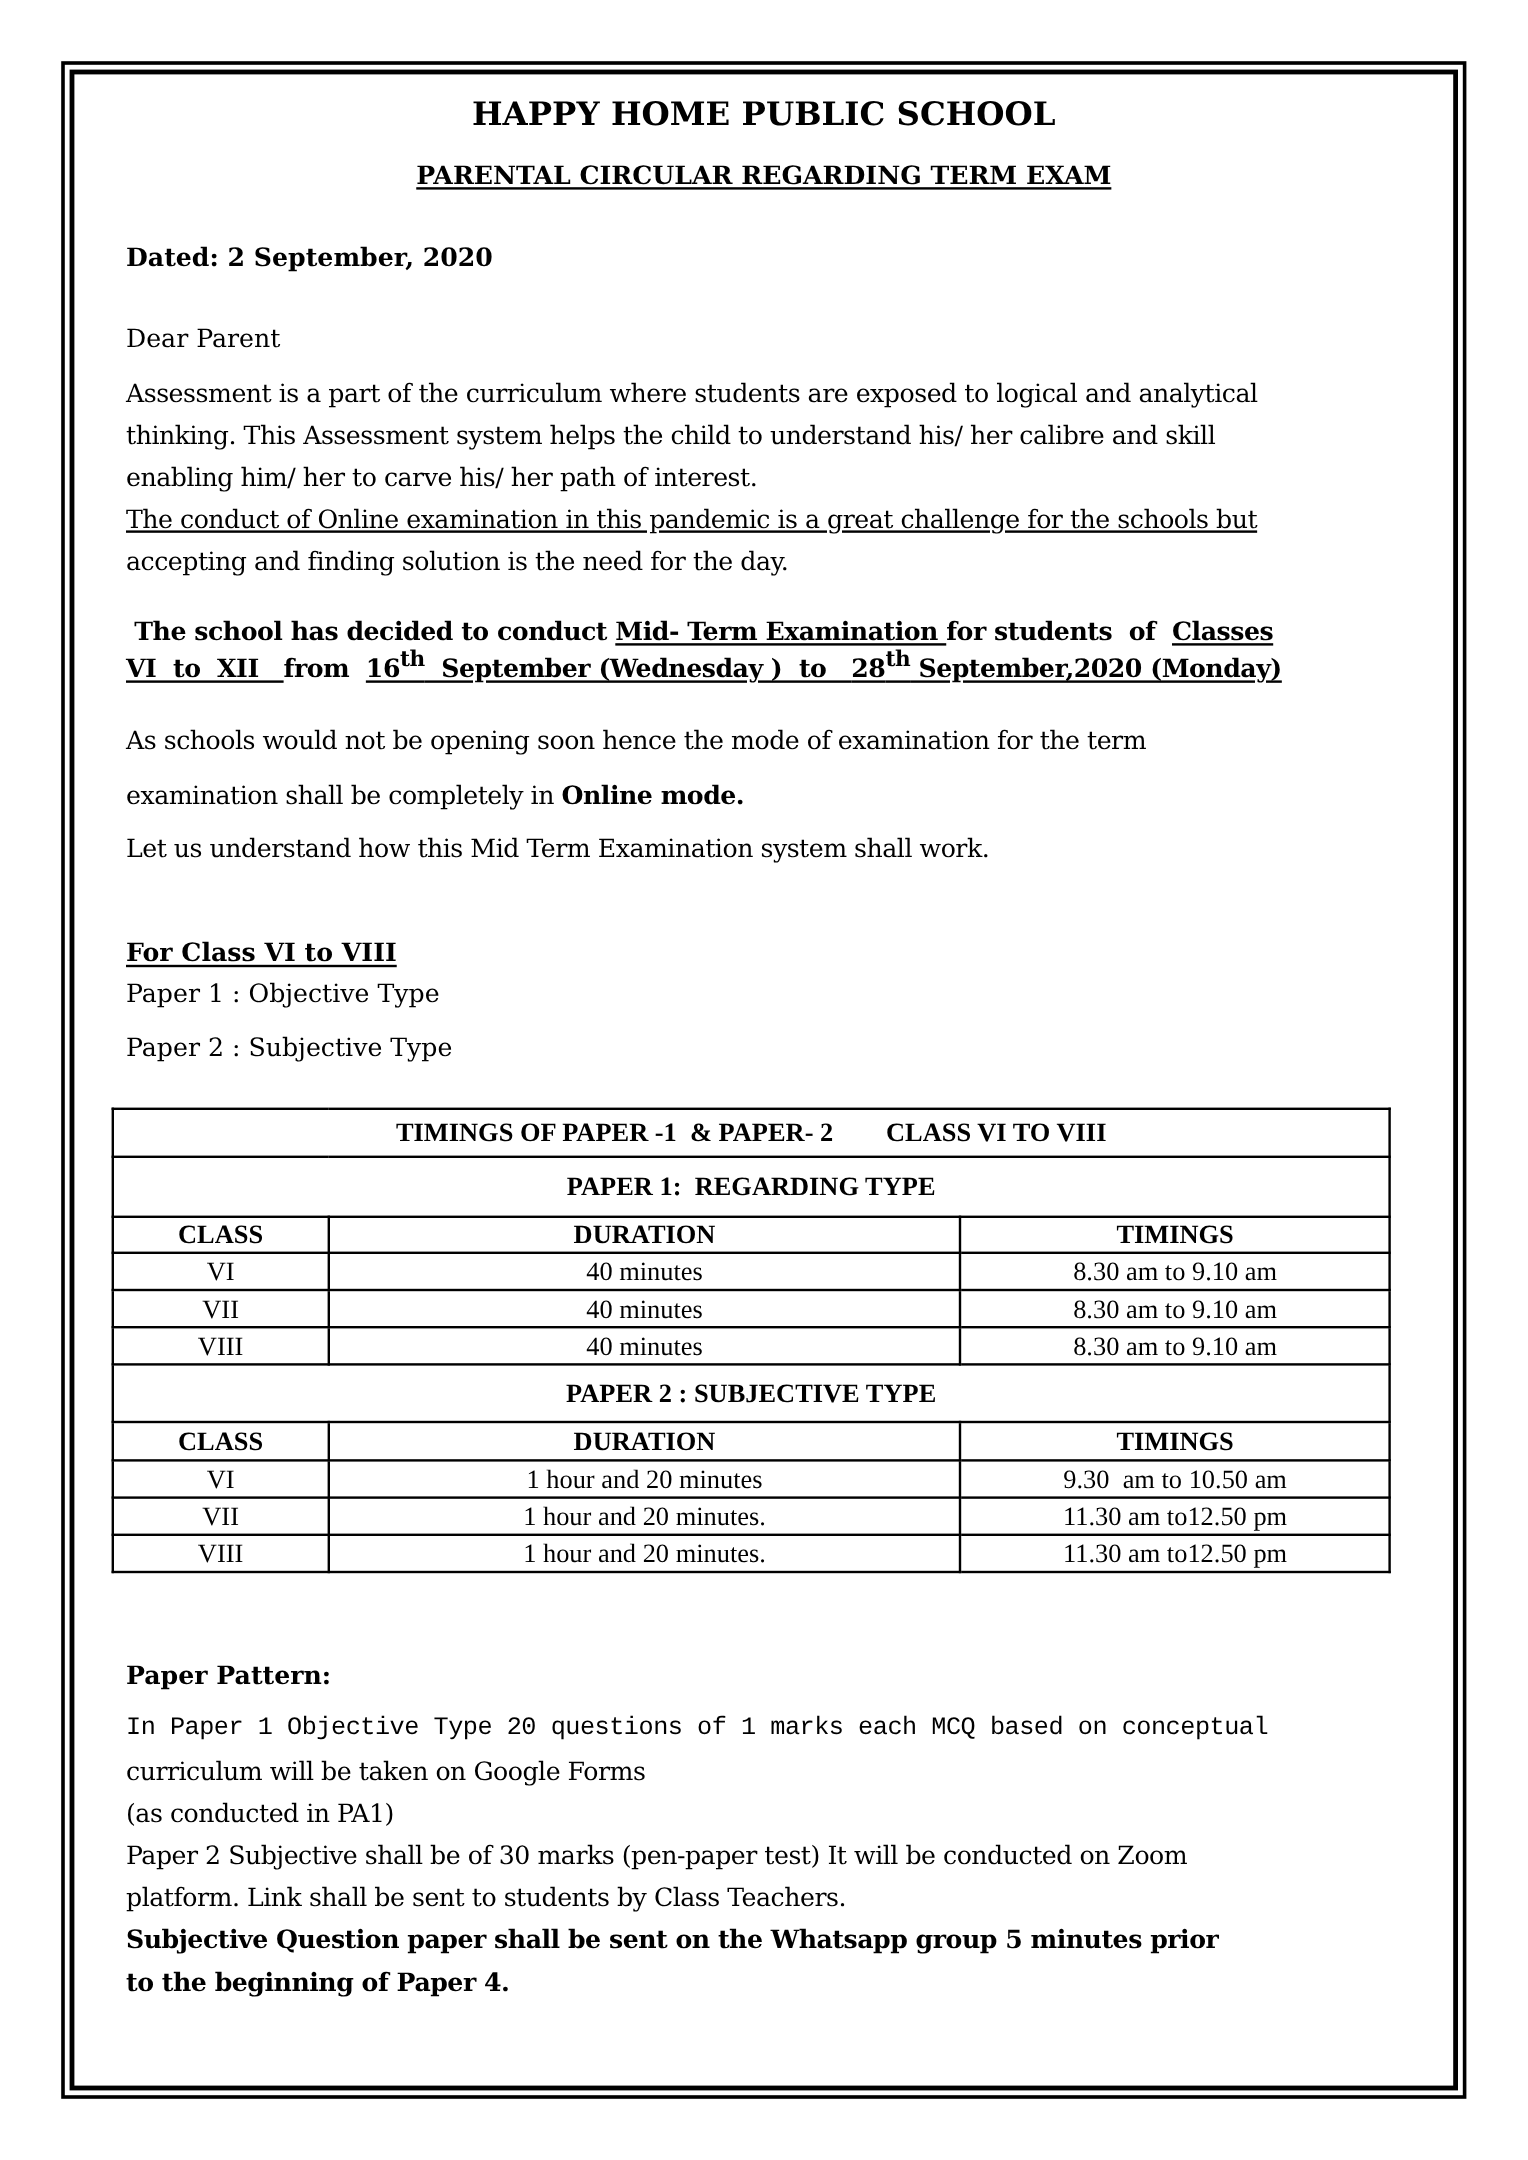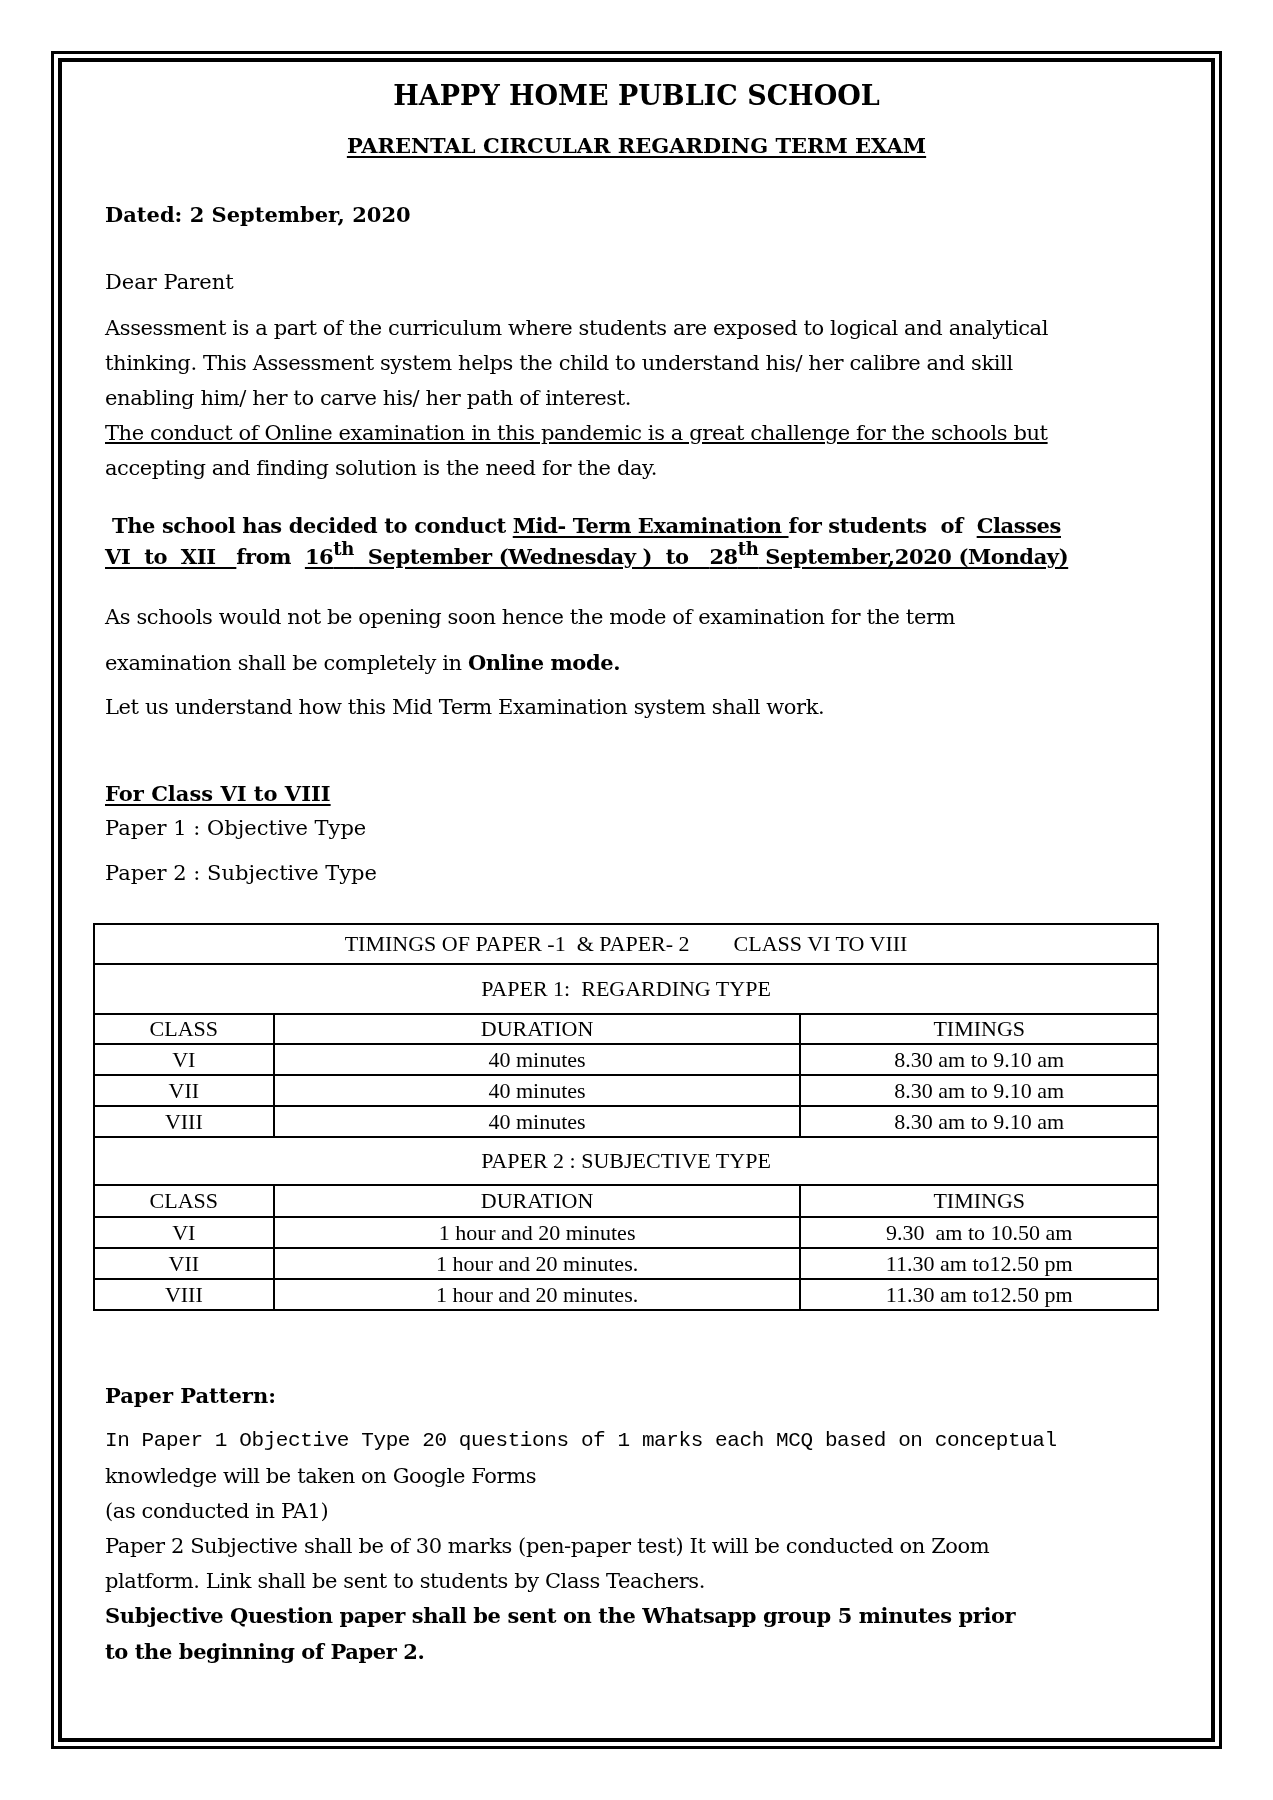--- a/index.html
+++ b/index.html
@@ -10,21 +10,21 @@
   .b { font-weight:bold; }
   .u { text-decoration:underline; text-decoration-thickness:2px; text-underline-offset:3px; }
   .center { left:0; width:1273px; text-align:center; }
   .title { font-size:27px; font-weight:bold; letter-spacing:0px; }
   .subtitle { font-size:21px; font-weight:bold; }
   .tight { letter-spacing:-0.4px; }
   sup { font-size:18px; vertical-align:9px; line-height:0; }
 
   table.tt { position:absolute; left:93px; top:923px; width:1066px; border-collapse:collapse; font-family:"Liberation Serif", serif; font-size:22px; }
   table.tt td { border:2px solid #000; text-align:center; padding:0; line-height:1; }
-  table.tt .hdr td { font-weight:normal; }
+  table.tt .hdr td { font-weight:bold; }
   .col1 { width:180px; } .col2 { width:528px; } .col3 { width:358px; }
 </style>
 </head>
 <body>
 
 <div class="outer"></div>
 <div class="inner"></div>
 
 <div class="t center title" style="top:82px;">HAPPY HOME PUBLIC SCHOOL</div>
 <div class="t center subtitle" style="top:135px;"><span class="u">PARENTAL CIRCULAR REGARDING TERM EXAM</span></div>
@@ -103,18 +103,18 @@
   <tr style="height:31px;">
     <td>VIII</td>
     <td>1 hour and 20 minutes.</td>
     <td>11.30 am to12.50 pm</td>
   </tr>
 </tbody>
   </table>
 
 <div class="t b" style="top:1385px;">Paper Pattern:</div>
 <div class="t tight" style="top:1430px;font-family:Liberation Mono, monospace;">In Paper 1 Objective Type 20 questions of 1 marks each MCQ based on conceptual</div>
-<div class="t tight" style="top:1466px;">knowledge will be taken on Google Forms</div>
+<div class="t tight" style="top:1466px;">curriculum will be taken on Google Forms</div>
 <div class="t tight" style="top:1501px;">(as conducted in PA1)</div>
 <div class="t tight" style="top:1536px;">Paper 2 Subjective shall be of 30 marks (pen-paper test) It will be conducted on Zoom</div>
 <div class="t tight" style="top:1571px;">platform. Link shall be sent to students by Class Teachers.</div>
 <div class="t b tight" style="top:1605px;">Subjective Question paper shall be sent on the Whatsapp group 5 minutes prior</div>
-<div class="t b tight" style="top:1641px;">to the beginning of Paper 2.</div>
+<div class="t b tight" style="top:1641px;">to the beginning of Paper 4.</div>
 
 </body></html>

